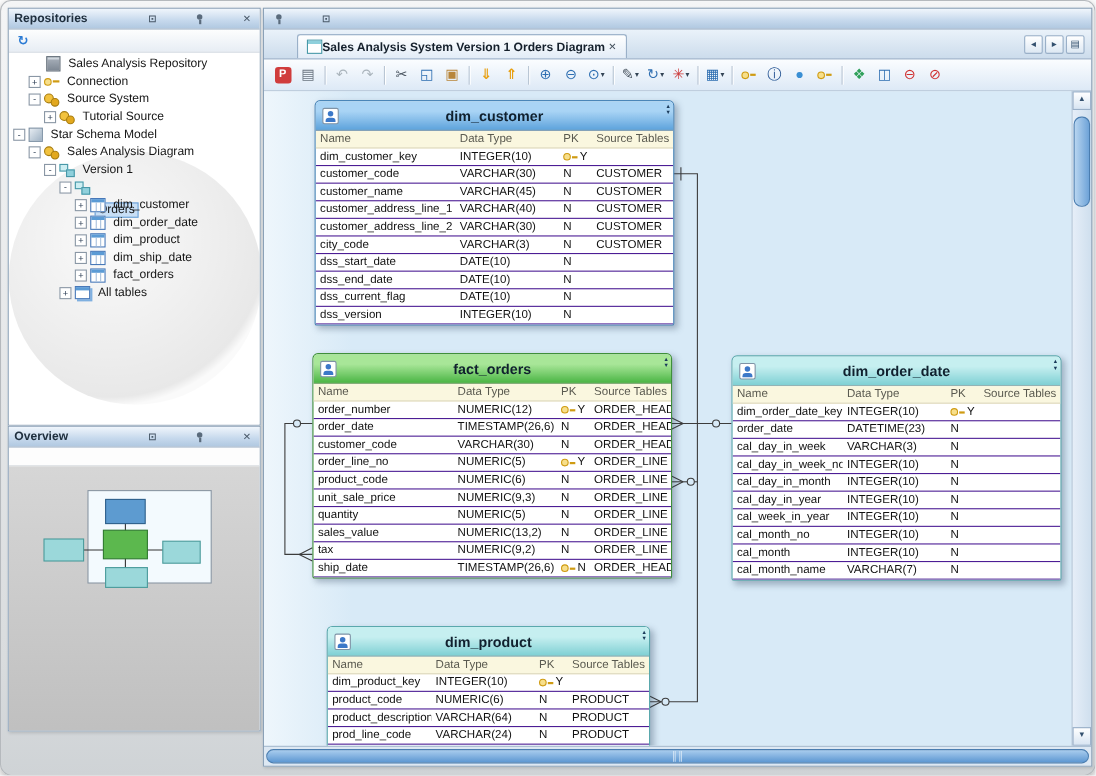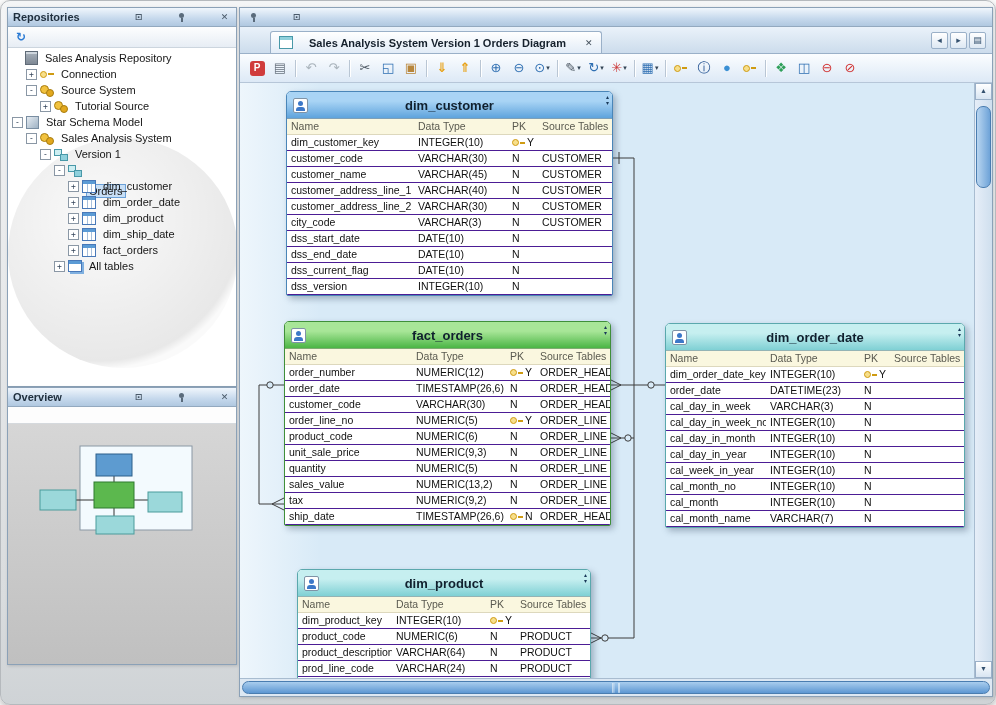--- a/index.html
+++ b/index.html
@@ -58,21 +58,21 @@
   .i-stack{width:12px;height:10px;background:#fff;border:1px solid #4878b8;box-shadow:2px 2px 0 #7fb0e0;}
   .i-stack::before{content:"";position:absolute;left:0;top:0;right:0;height:3px;background:#5b9bd5;}
   
   .overview{left:6px;top:386px;width:228px;height:276px;}
   .ov-strip{height:16px;background:#fdfdfd;border-bottom:1px solid #d5d9dd;}
   .ov-area{height:240px;background:linear-gradient(#d6d6d6,#bfbfbf);padding:8px 0 0 10px;}
   
   .workspace{left:238px;top:6px;width:752px;height:688px;display:flex;flex-direction:column;background:#e8eef6;}
   .tabbar{position:relative;height:26px;flex:none;background:linear-gradient(#eaf2fa,#ccdcec);
     border-bottom:1px solid #9ab0c8;}
-  .tab{position:absolute;left:30px;top:4px;height:21px;display:inline-flex;align-items:center;gap:16px;
+  .tab{position:absolute;left:30px;top:4px;height:21px;display:inline-flex;align-items:center;gap:0;
     padding:0 8px;background:linear-gradient(#ffffff,#e2ecf7);border:1px solid #9ab0c8;border-bottom:none;
     border-radius:3px 3px 0 0;font-weight:bold;font-size:11px;color:#15202c;}
   .tab-ico{width:12px;height:11px;background:#fff;border:1px solid #4898a8;position:relative;flex:none;}
   .tab-ico::before{content:"";position:absolute;left:0;top:0;right:0;height:3px;background:#8fd0dc;}
   .tab-close{font-size:9px;color:#44505c;margin-left:3px;}
   .tab-nav{position:absolute;right:6px;top:5px;display:flex;gap:2px;}
   .tn-btn{width:15px;height:15px;border:1px solid #9ab0c8;background:linear-gradient(#fff,#dde8f3);
     font-size:9px;line-height:14px;text-align:center;color:#33506e;border-radius:2px;}
   .toolbar{height:28px;flex:none;display:flex;align-items:center;padding:0 6px;gap:1px;
     background:linear-gradient(#fbfdff,#dde9f6);border-bottom:1px solid #b6c6d8;}
@@ -142,21 +142,21 @@
     <div class="panel-titlebar">
       <span class="pt-label">Repositories</span>
       <span class="wb">⊡</span>
       <span class="wb pin-ic"></span>
       <span class="wb">✕</span>
     </div>
     <div class="mini-toolbar">
       <span class="mini-btn">↻</span>
     </div>
     <div class="tree">
-        <div class="tree-row" style="padding-left: 5px;">
+        <div class="tree-row" style="padding-left: 22px;">
           <span class="expander-space"></span>
           <span class="tico i-repo"></span>
           <span class="tree-label">Sales Analysis Repository</span>
         </div>
         <div class="tree-row" style="padding-left: 18px;">
           <span class="expander">+</span>
           <span class="tico i-keyg"></span>
           <span class="tree-label">Connection</span>
         </div>
         <div class="tree-row" style="padding-left: 18px;">
@@ -170,21 +170,21 @@
           <span class="tree-label">Tutorial Source</span>
         </div>
         <div class="tree-row" style="padding-left: 4px;">
           <span class="expander">-</span>
           <span class="tico i-cube"></span>
           <span class="tree-label">Star Schema Model</span>
         </div>
         <div class="tree-row" style="padding-left: 18px;">
           <span class="expander">-</span>
           <span class="tico i-gears"></span>
-          <span class="tree-label">Sales Analysis  System</span>
+          <span class="tree-label">Sales Analysis  Diagram</span>
         </div>
         <div class="tree-row" style="padding-left: 32px;">
           <span class="expander">-</span>
           <span class="tico i-diagram"></span>
           <span class="tree-label">Version 1</span>
         </div>
         <div class="tree-row" style="padding-left: 46px;">
           <span class="expander">-</span>
           <span class="tico i-diagram"></span>
           <span class="tree-label sel">Orders</span>

